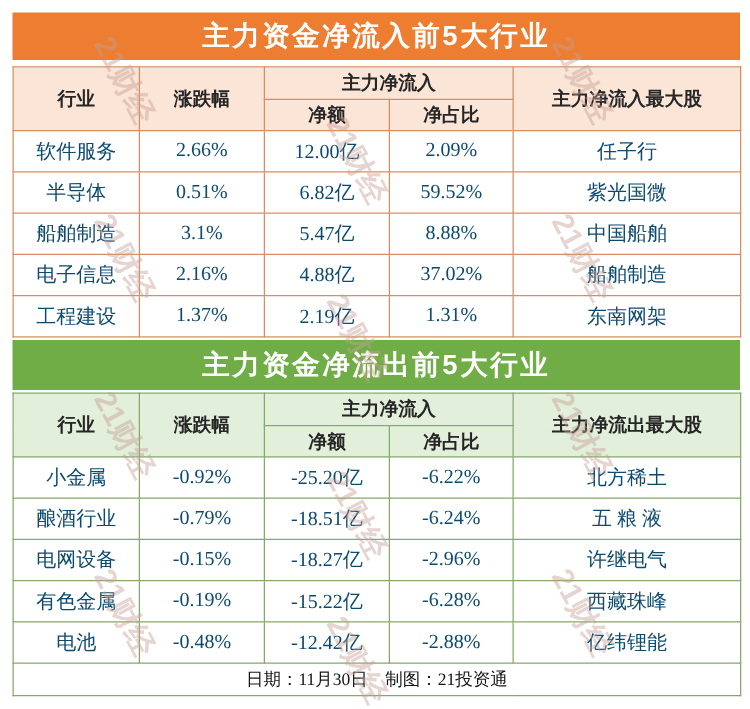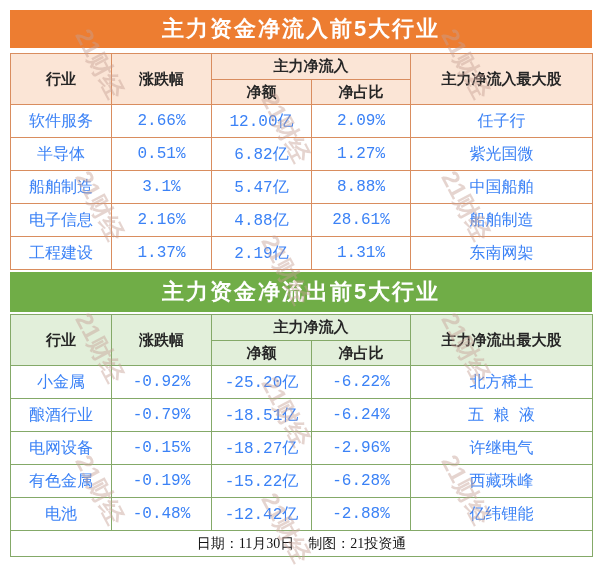--- a/index.html
+++ b/index.html
@@ -35,22 +35,22 @@
   }
   .tbl.orange .hdr { background: #FBE5D6; }
   .tbl.green  .hdr { background: #E2EFDA; }
 
   tr.h1 { height: 26px; }
   tr.h2 { height: 25px; }
   tr.dr { height: 33px; }
   tr.fr { height: 26px; }
 
   .data {
-    font-family: Liberation Mono, monospace;
-    font-size: 16px; color: #3b82f6; background: #ffffff;
+    font-family: Liberation Serif, serif;
+    font-size: 16px; color: #0c4a6e; background: #ffffff;
   }
   .footer-cell {
     font-family: Liberation Serif, serif;
     font-size: 14px; color: #141414; background: #ffffff;
   }
 
   .wm-layer { position: absolute; left: 0; top: 0; width: 600px; height: 567px;
               pointer-events: none; z-index: 5; }
   .wm {
     position: absolute;
@@ -94,35 +94,35 @@
           <td class="data">软件服务</td>
           <td class="data">2.66%</td>
           <td class="data">12.00亿</td>
           <td class="data">2.09%</td>
           <td class="data">任子行</td>
         </tr>
         <tr class="dr">
           <td class="data">半导体</td>
           <td class="data">0.51%</td>
           <td class="data">6.82亿</td>
-          <td class="data">1.27%</td>
+          <td class="data">59.52%</td>
           <td class="data">紫光国微</td>
         </tr>
         <tr class="dr">
           <td class="data">船舶制造</td>
           <td class="data">3.1%</td>
           <td class="data">5.47亿</td>
           <td class="data">8.88%</td>
           <td class="data">中国船舶</td>
         </tr>
         <tr class="dr">
           <td class="data">电子信息</td>
           <td class="data">2.16%</td>
           <td class="data">4.88亿</td>
-          <td class="data">28.61%</td>
+          <td class="data">37.02%</td>
           <td class="data">船舶制造</td>
         </tr>
         <tr class="dr">
           <td class="data">工程建设</td>
           <td class="data">1.37%</td>
           <td class="data">2.19亿</td>
           <td class="data">1.31%</td>
           <td class="data">东南网架</td>
         </tr>
       </tbody>

